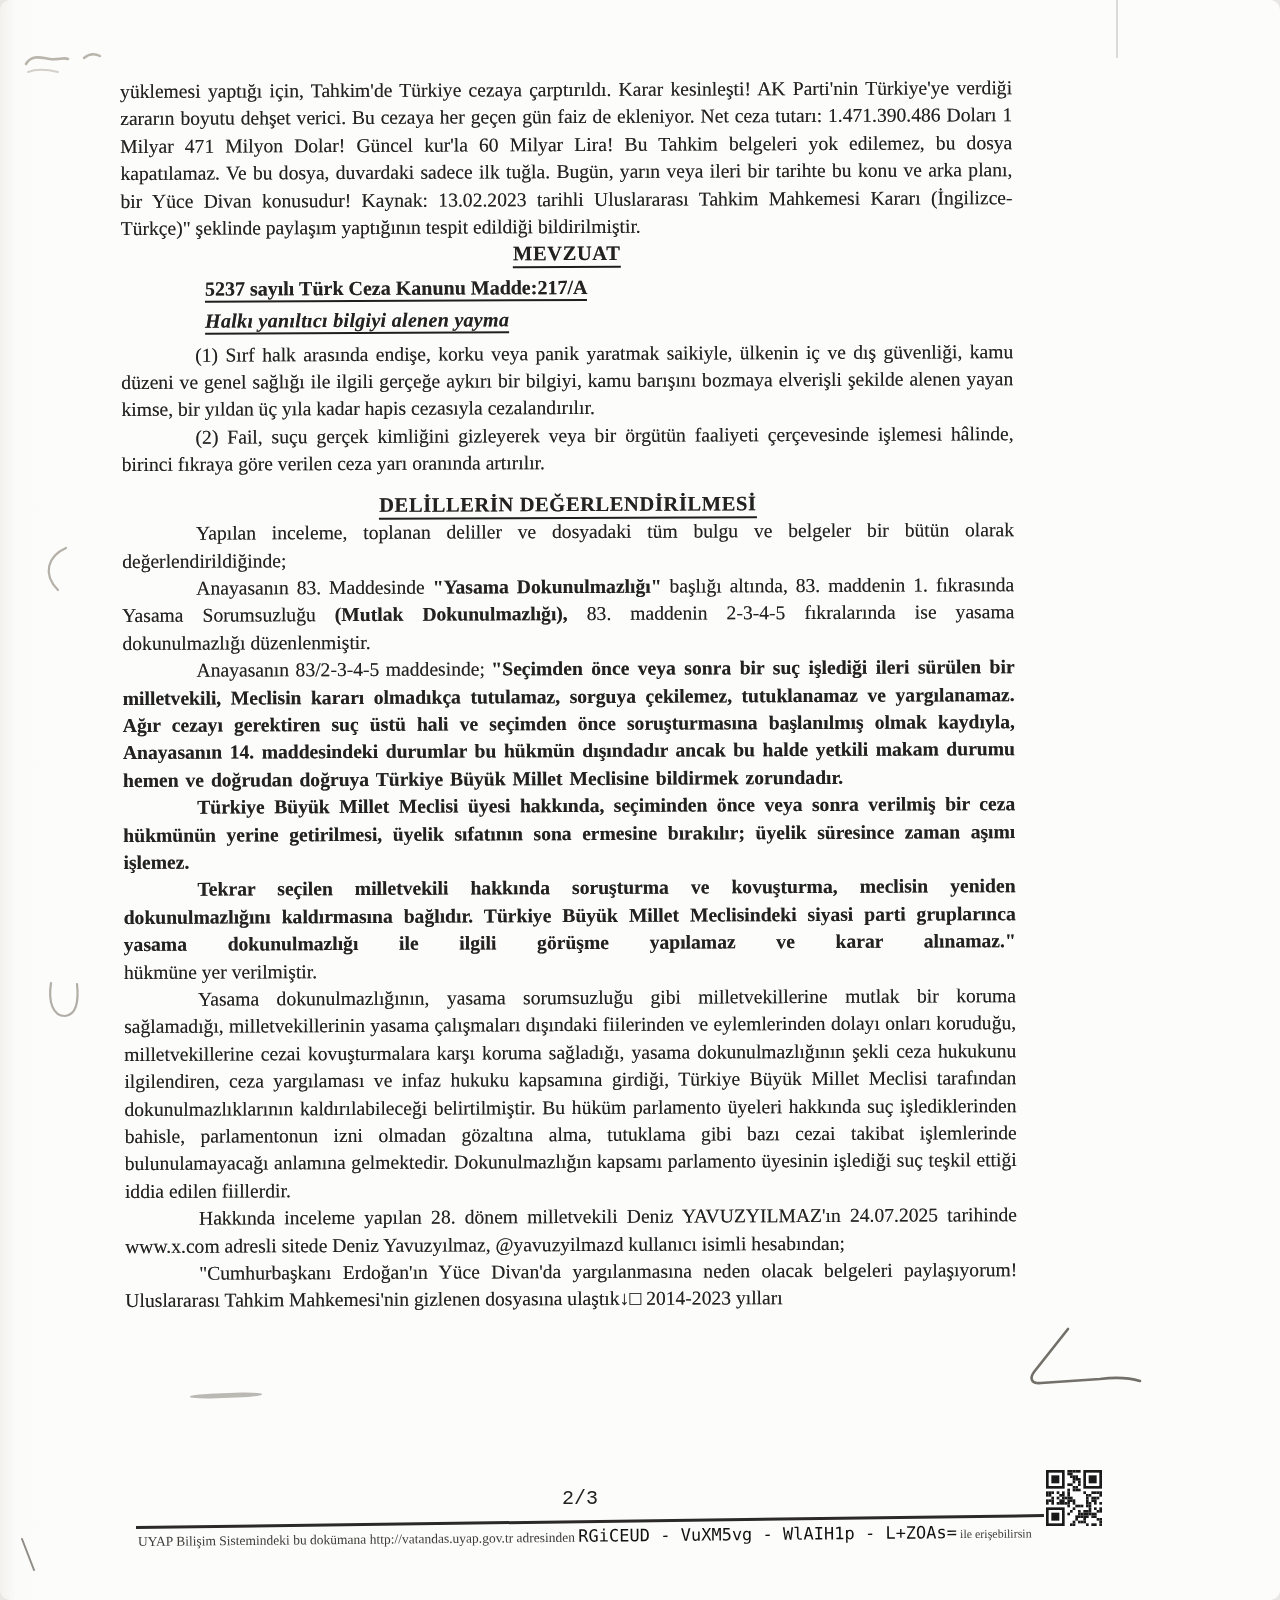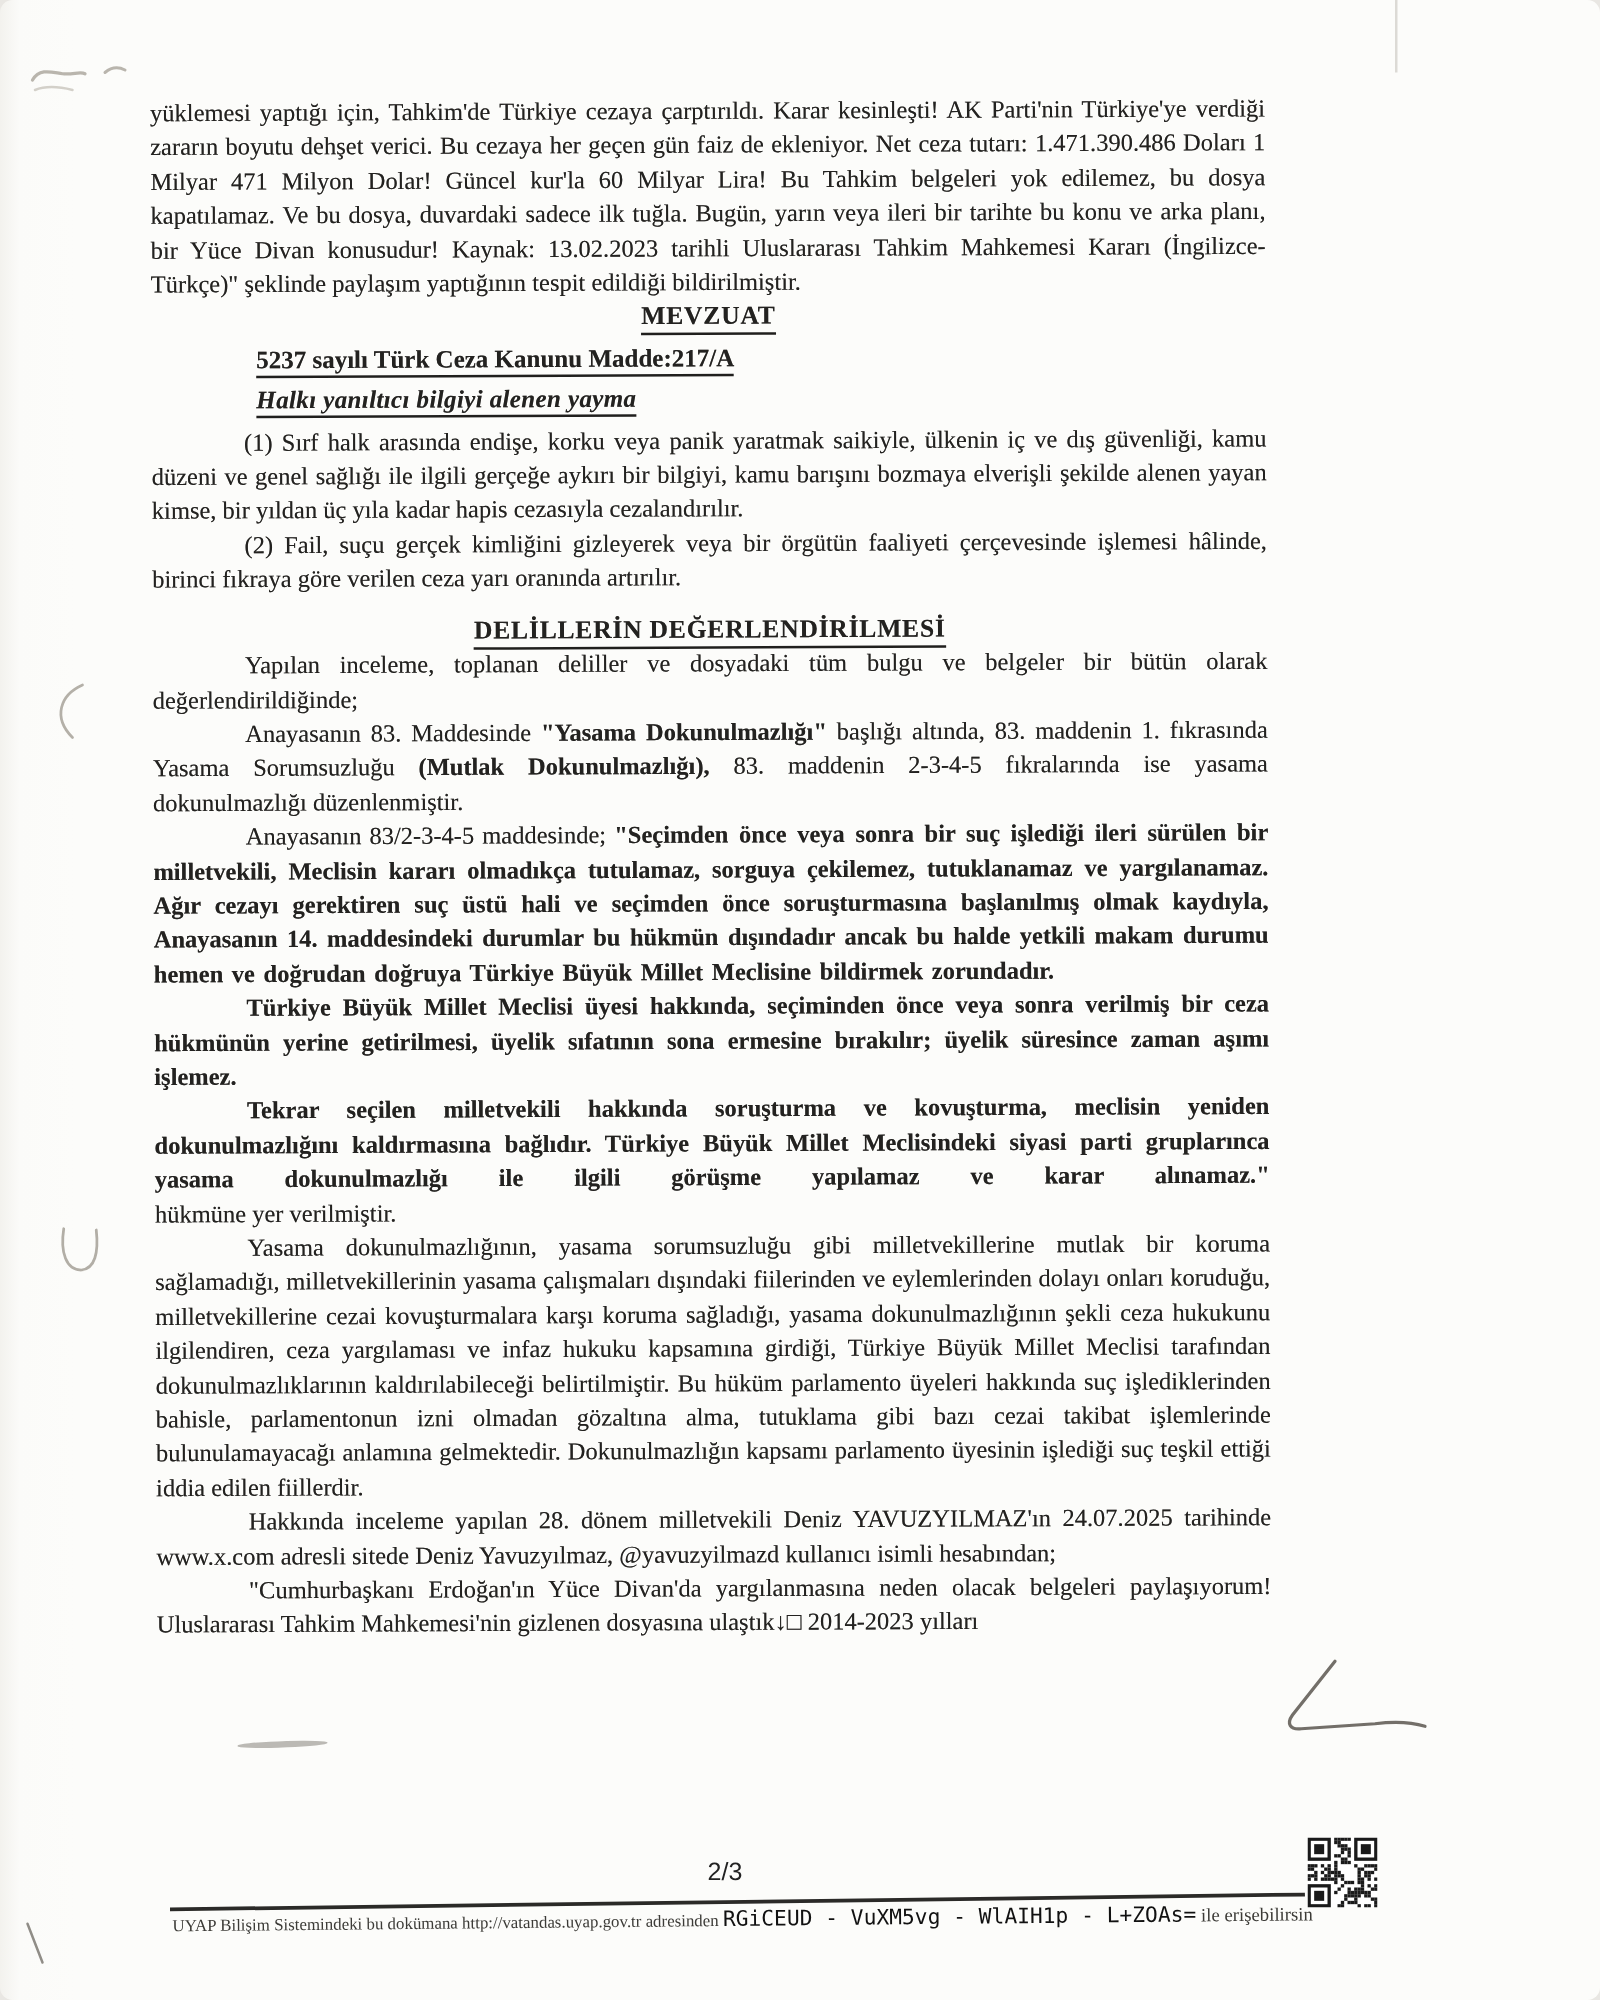--- a/index.html
+++ b/index.html
@@ -31,33 +31,33 @@
   }
   .article-title{margin:3px 0 6px 84px !important;text-align:left !important;}
   .article-title span{
     font-weight:bold;font-style:italic;font-size:20px;
     border-bottom:2px solid #201f1d;padding-bottom:1px;letter-spacing:.3px;
   }
   .gap-sm{margin-top:14px !important;}
   
   .page-number{
     position:absolute;left:0;top:1487px;width:1160px;text-align:center;
-    font-family:Liberation Sans, sans-serif;font-size:20px;color:#222;
+    font-family:Liberation Mono, monospace;font-size:20px;color:#222;
   }
   .footer-rule{
     position:absolute;left:136px;top:1526px;width:908px;height:2.6px;
     background:#2b2a28;transform:rotate(-0.75deg);transform-origin:left center;
   }
   .footer-row{
     position:absolute;left:138px;top:1530px;width:1130px;white-space:nowrap;
     transform:rotate(-0.55deg);transform-origin:left center;
   }
   .footer-serif{font-family:"Liberation Serif",serif;font-size:13.5px;color:#3c3b37;}
   .footer-code{font-family:"DejaVu Sans Mono",monospace;font-size:17px;color:#111;}
-  .footer-serif-sm{font-family:"Liberation Serif",serif;font-size:15px;color:#3c3b37;text-align:center;}
+  .footer-serif-sm{font-family:"Liberation Serif",serif;font-size:12px;color:#3c3b37;text-align:center;}
   
   .artifact{position:absolute;pointer-events:none;}
   #qr{position:absolute;left:1046px;top:1470px;width:56px;height:56px;}
   .vline-top{position:absolute;left:1116px;top:0;width:2px;height:58px;background:#dcdad5;}
   .quote-smudge{
     position:absolute;left:190px;top:1393px;width:72px;height:5px;
     background:rgba(122,117,110,.5);border-radius:45%;transform:rotate(-2deg);
   }
 </style>
 </head>

